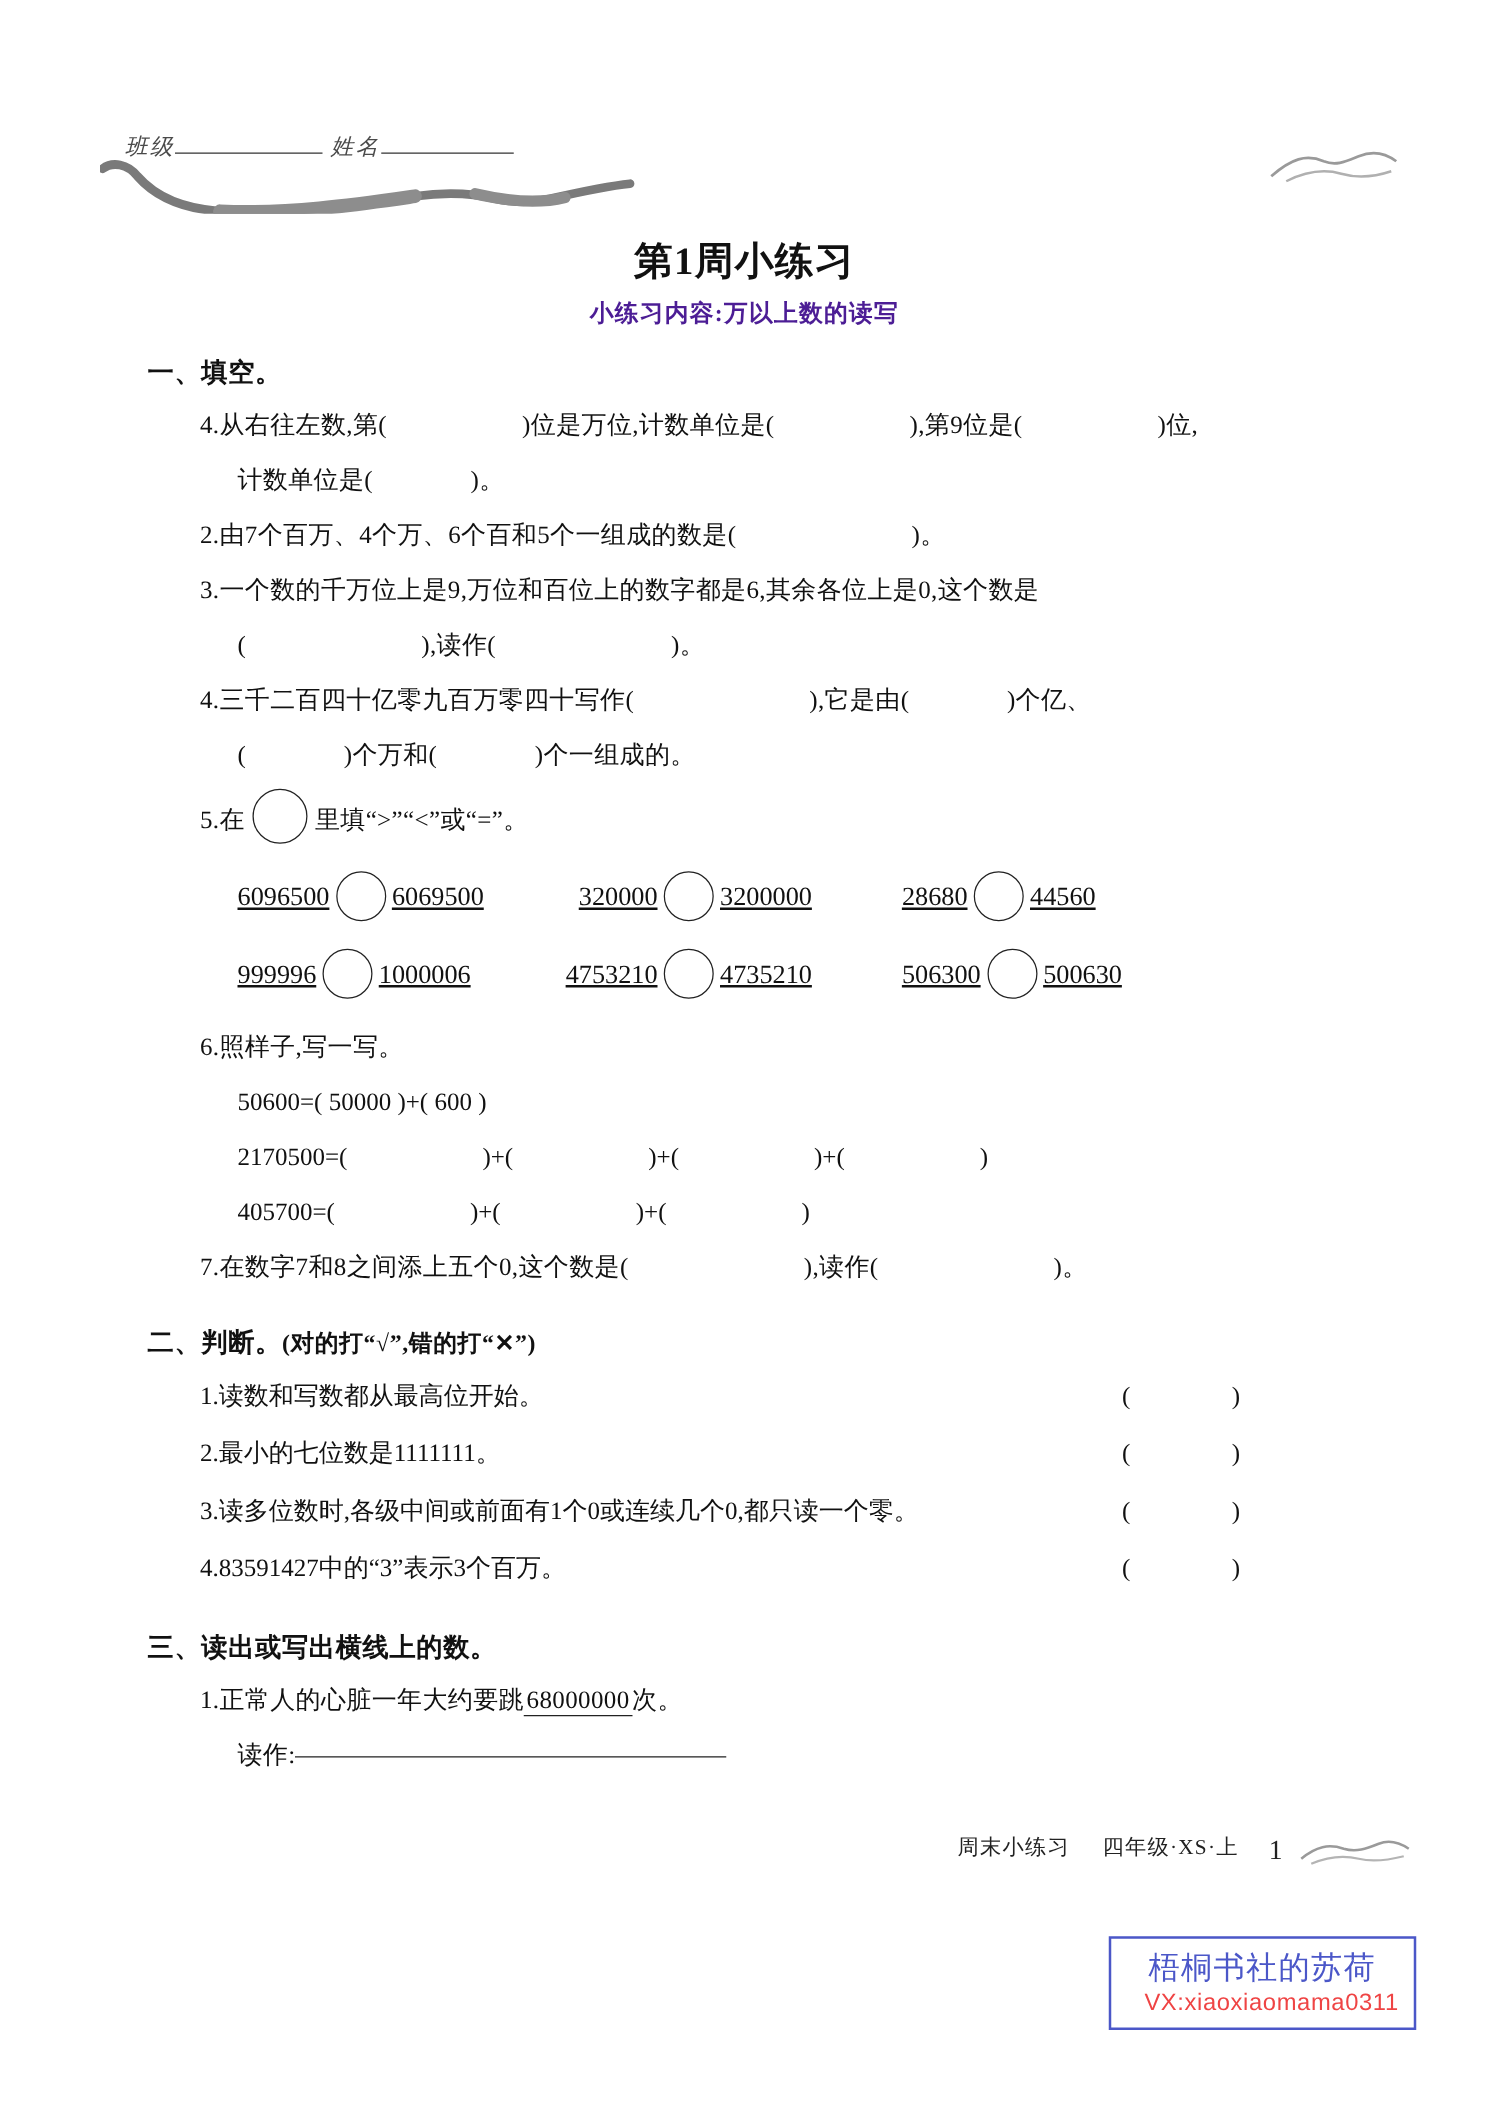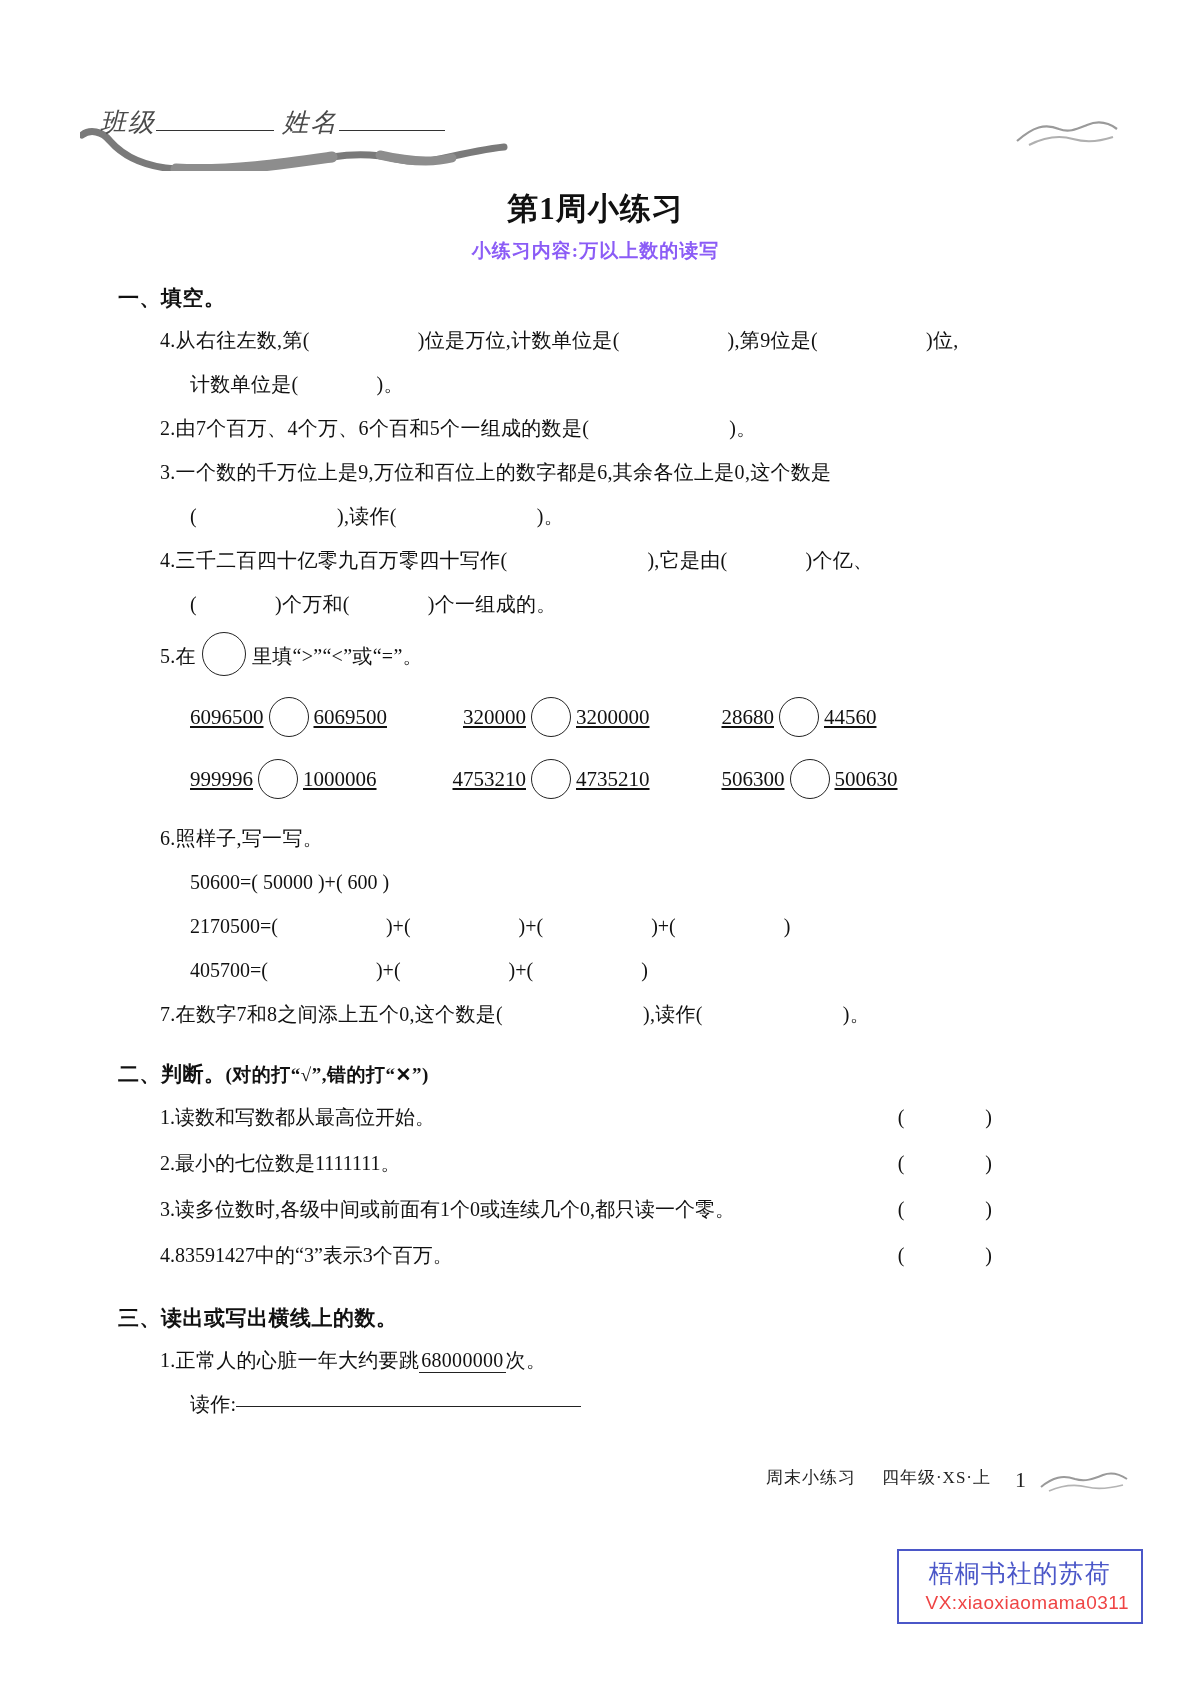--- a/index.html
+++ b/index.html
@@ -16,21 +16,21 @@
   
   .header {
     position:absolute; left:0; top:95px; width:1191px; height:80px;
   }
   .brush {
     position:absolute; left:80px; top:30px; width:470px; height:46px;
   }
   .hdr-text {
     position:absolute; left:100px; top:10px;
     font-family:"Liberation Serif",serif;
-    font-size:26px; font-style:italic; color:#4a4a4a;
+    font-size:18px; font-style:italic; color:#4a4a4a;
     letter-spacing:2px;
     white-space:nowrap;
   }
   .hdr-line {
     display:inline-block; border-bottom:1.4px solid #333;
     height:1px; vertical-align:baseline;
   }
   .hdr-cls { width:118px; }
   .hdr-name { width:106px; }
   .corner-deco { position:absolute; right:70px; top:20px; width:110px; height:36px; }
@@ -39,21 +39,21 @@
   .title {
     position:absolute; left:0; top:188px; width:1191px;
     text-align:center;
     font-size:31px; font-weight:bold;
     font-family:"Liberation Serif","DejaVu Serif",serif;
     letter-spacing:1px;
   }
   .subtitle {
     position:absolute; left:0; top:238px; width:1191px;
     text-align:center;
-    font-size:19px; font-weight:bold; color:#8b5cf6;
+    font-size:19px; font-weight:bold; color:#4c1d95;
     font-family:"Liberation Serif","DejaVu Serif",serif;
     letter-spacing:1px;
   }
 
   
   .content { position:absolute; left:0; top:270px; width:1115px; }
   .sec-head {
     font-size:21px; font-weight:bold;
     margin:14px 0 6px 118px;
     letter-spacing:0.5px;
@@ -123,21 +123,21 @@
   }
   .footer-inner .gap { display:inline-block; width:26px; }
   .pageno {
     position:absolute; right:165px; bottom:-4px;
     font-size:22px; font-family:"Liberation Serif",serif;
   }
   .footer-deco { position:absolute; right:62px; bottom:-6px; width:92px; height:28px; }
 
   
   .wm {
-    position:absolute; right:48px; bottom:60px;
+    position:absolute; right:58px; bottom:60px;
     border:2px solid #4b57c8;
     padding:6px 12px 8px 12px;
     text-align:center;
     background:rgba(255,255,255,0.0);
   }
   .wm .l1 { font-size:25px; color:#4b57c8; font-family:"Liberation Serif",serif; letter-spacing:1px; }
   .wm .l2 { font-size:19px; color:#ef4444; font-family:Liberation Sans, sans-serif; letter-spacing:0.5px; margin-top:2px;margin-left:15px; }
 </style>
 </head>
 <body>

